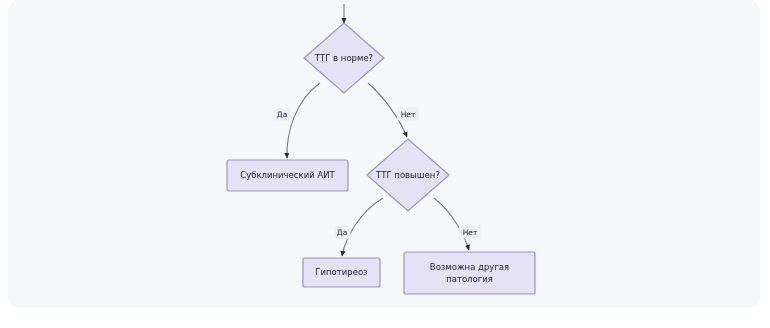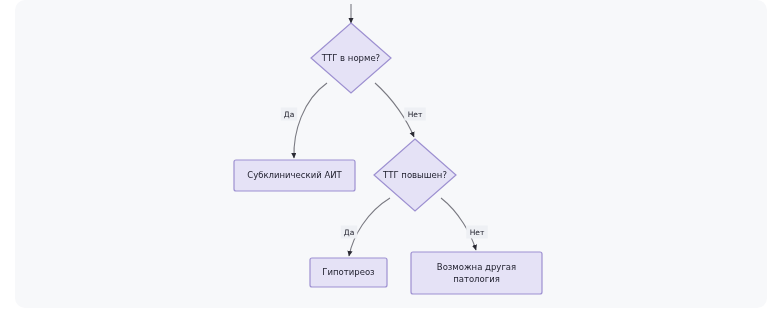--- a/index.html
+++ b/index.html
@@ -8,21 +8,21 @@
     background: #ffffff;
   }
   body {
     width: 770px;
     height: 328px;
     font-family: "DejaVu Sans", "Liberation Sans", sans-serif;
     overflow: hidden;
   }
   #canvas {
     position: absolute;
-    left: 15px;
+    left: 8px;
     top: 0;
     width: 752px;
     height: 308px;
     background: #f7f8fa;
     border-radius: 10px;
     overflow: hidden;
   }
   #flow-svg {
     position: absolute;
     left: 0;

